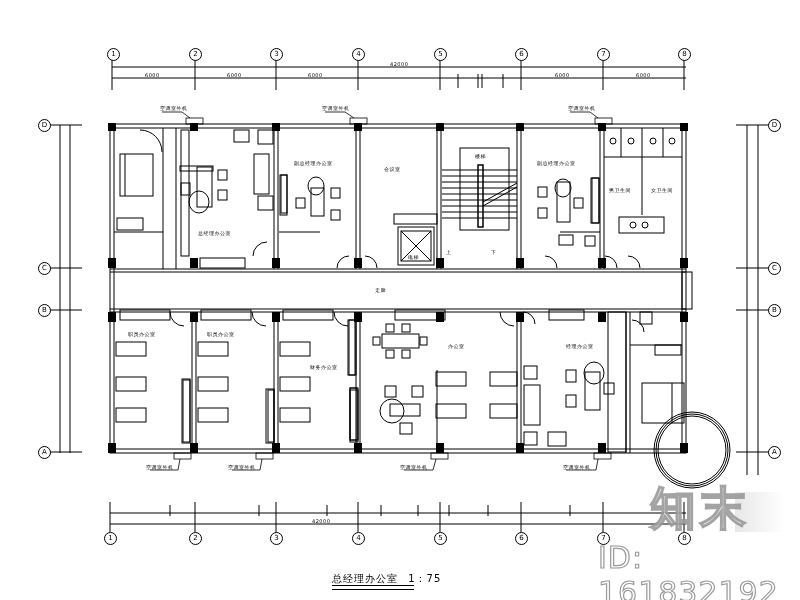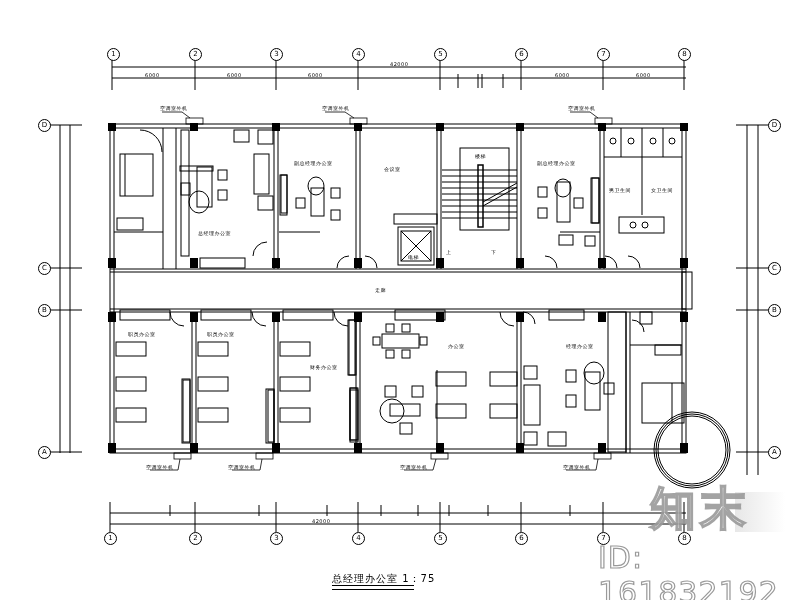--- a/index.html
+++ b/index.html
@@ -407,15 +407,15 @@
 <div class="lbl" style="left:228px;top:464px;">空调室外机</div>
 <div class="lbl" style="left:400px;top:464px;">空调室外机</div>
 <div class="lbl" style="left:563px;top:464px;">空调室外机</div>
 
 <div class="watermark-fade"></div>
 <div class="watermark-logo">知末</div>
 <div class="watermark-id">ID: 161832192</div>
 
 <div class="title">
   <span>总经理办公室</span>
-  <span style="">1：75</span>
+  <span style="margin-left:6px;">1：75</span>
 </div>
 <div class="title-underline"></div>
 
 </body></html>

